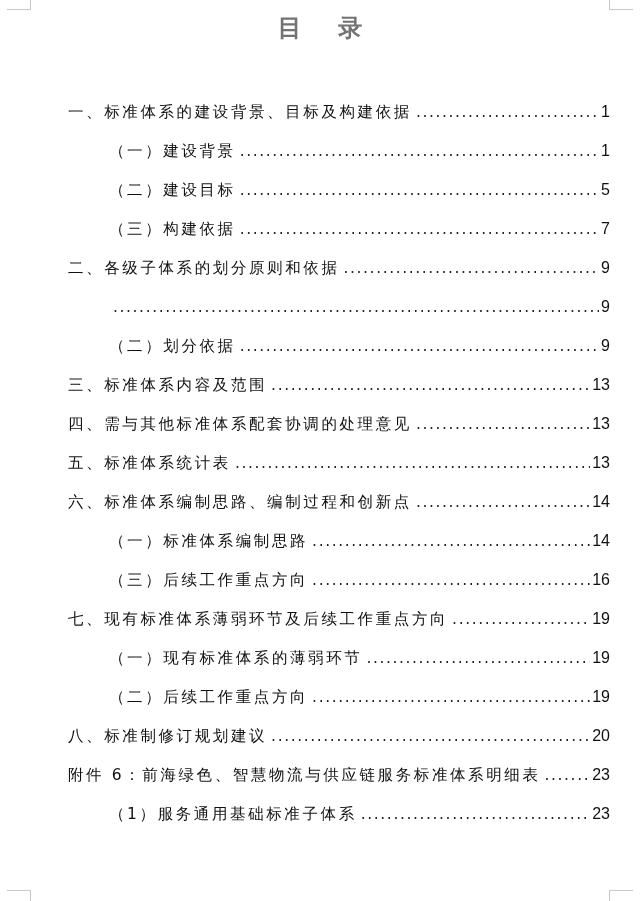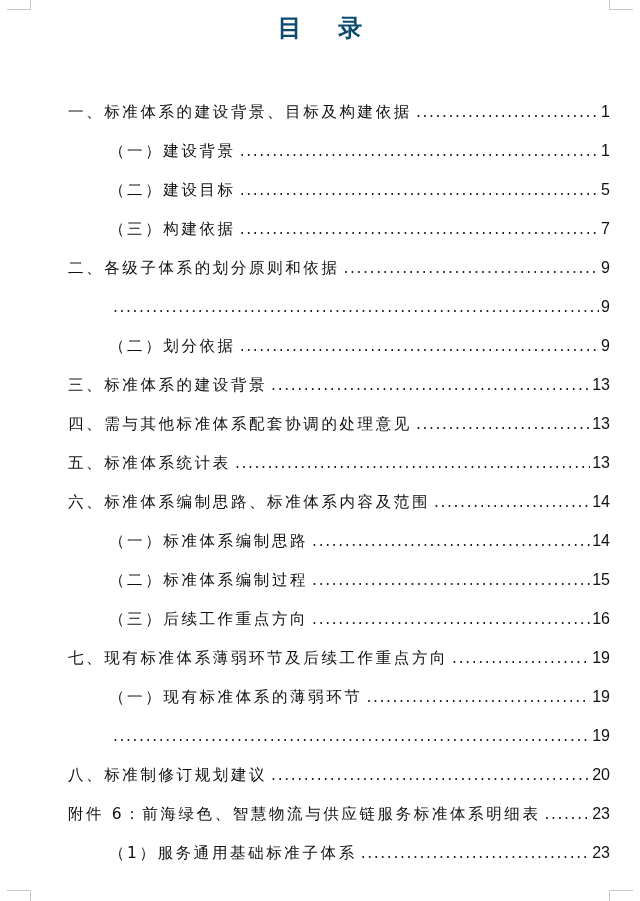--- a/index.html
+++ b/index.html
@@ -1,21 +1,21 @@
 <!DOCTYPE html>
 <html><head>
   <meta charset="utf-8">
   <style>
     html, body { margin:0; padding:0; background:#ffffff; }
     body { width:640px; height:901px; position:relative; overflow:hidden;
            font-family:"DejaVu Sans","Liberation Sans",sans-serif; color:#111; }
     .corner { position:absolute; background:#c8c8c8; }
     .title { position:absolute; top:10px; left:0; width:640px; text-align:center;
              font-family:"DejaVu Serif","Liberation Serif",serif; font-weight:bold;
-             font-size:24px; letter-spacing:14px; text-indent:14px; line-height:36px; color:#0c4a6e; }
+             font-size:24px; letter-spacing:14px; text-indent:14px; line-height:36px; color:#737373; }
     .toc { position:absolute; left:32px; top:92px; width:578px; }
     .row { display:flex; align-items:baseline; height:39px; font-size:15.5px; line-height:39px;margin-left:36px; }
     .row.l2 { padding-left:41px; }
     .label { white-space:nowrap; letter-spacing:2.6px; }
     .leader { flex:1; overflow:hidden; white-space:nowrap; margin:0 2px 0 4px; letter-spacing:1.6px; color:#222; }
     .leader::before { content:"......................................................................................................................................................................................................"; }
     .page { white-space:nowrap; font-family:"Liberation Sans",sans-serif; font-size:16px; }
   </style>
 </head>
 <body>
@@ -60,65 +60,61 @@
     <div class="row l2">
       <span class="leader"></span>
       <span class="page">9</span>
     </div>
     <div class="row l2">
       <span class="label">（二）划分依据</span>
       <span class="leader"></span>
       <span class="page">9</span>
     </div>
     <div class="row">
-      <span class="label">三、标准体系的建设背景</span>
+      <span class="label">三、标准体系内容及范围</span>
       <span class="leader"></span>
       <span class="page">13</span>
     </div>
     <div class="row">
       <span class="label">四、需与其他标准体系配套协调的处理意见</span>
       <span class="leader"></span>
       <span class="page">13</span>
     </div>
     <div class="row">
       <span class="label">五、标准体系统计表</span>
       <span class="leader"></span>
       <span class="page">13</span>
     </div>
     <div class="row">
-      <span class="label">六、标准体系编制思路、标准体系内容及范围</span>
+      <span class="label">六、标准体系编制思路、编制过程和创新点</span>
       <span class="leader"></span>
       <span class="page">14</span>
     </div>
     <div class="row l2">
       <span class="label">（一）标准体系编制思路</span>
       <span class="leader"></span>
       <span class="page">14</span>
-    </div>
-    <div class="row l2">
-      <span class="label">（二）标准体系编制过程</span>
-      <span class="leader"></span>
-      <span class="page">15</span>
     </div>
     <div class="row l2">
       <span class="label">（三）后续工作重点方向</span>
       <span class="leader"></span>
       <span class="page">16</span>
     </div>
     <div class="row">
       <span class="label">七、现有标准体系薄弱环节及后续工作重点方向</span>
       <span class="leader"></span>
       <span class="page">19</span>
     </div>
     <div class="row l2">
       <span class="label">（一）现有标准体系的薄弱环节</span>
       <span class="leader"></span>
       <span class="page">19</span>
     </div>
     <div class="row l2">
+      <span class="label">（二）后续工作重点方向</span>
       <span class="leader"></span>
       <span class="page">19</span>
     </div>
     <div class="row">
       <span class="label">八、标准制修订规划建议</span>
       <span class="leader"></span>
       <span class="page">20</span>
     </div>
     <div class="row">
       <span class="label">附件 6：前海绿色、智慧物流与供应链服务标准体系明细表</span>

